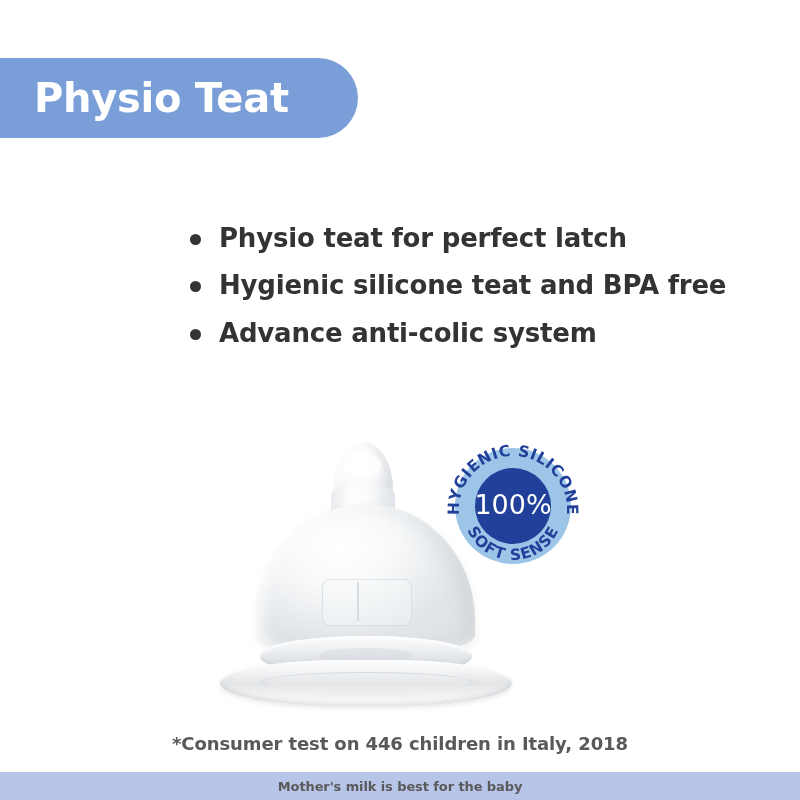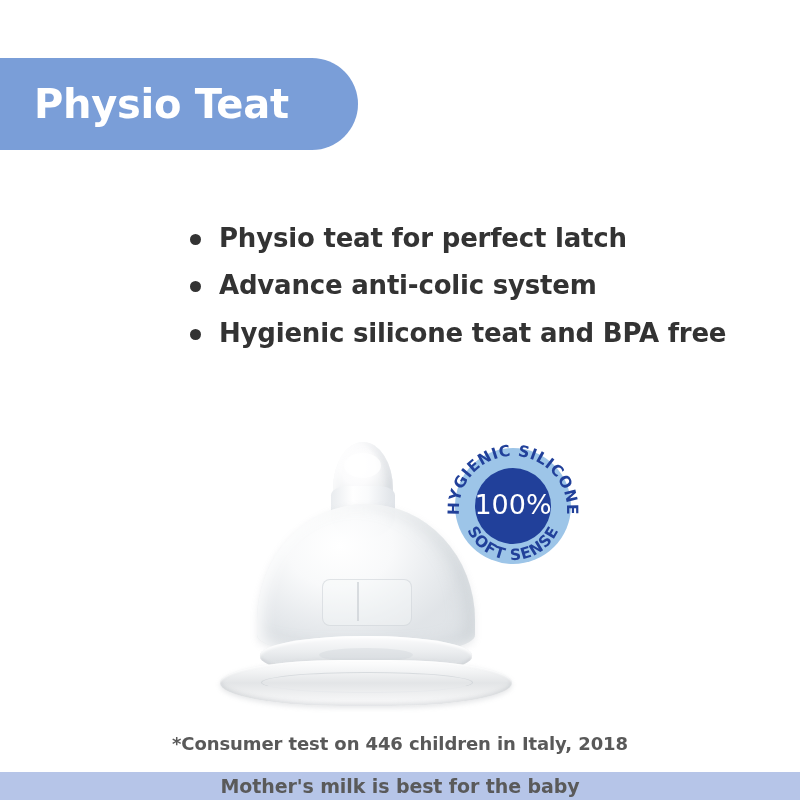--- a/index.html
+++ b/index.html
@@ -15,21 +15,21 @@
     font-family: "DejaVu Sans", "Liberation Sans", sans-serif;
     -webkit-font-smoothing: antialiased;
   }
 
   
   .header-banner {
     position: absolute;
     left: 0;
     top: 58px;
     width: 358px;
-    height: 92px;
+    height: 80px;
     background: #7a9ed8;
     border-top-right-radius: 46px;
     border-bottom-right-radius: 46px;
     display: flex;
     align-items: center;
     box-sizing: border-box;
     padding-left: 34px;
   }
   .header-title {
     color: #ffffff;
@@ -251,44 +251,44 @@
     top: 772px;
     width: 800px;
     height: 28px;
     background: #b6c5e8;
     display: flex;
     align-items: center;
     justify-content: center;
   }
   .bottom-bar-text {
     color: #5a5a5a;
-    font-size: 19px;
+    font-size: 13px;
     font-weight: 700;
     letter-spacing: -0.1px;
   }
 </style>
 </head>
 <body>
 
 <div class="header-banner">
   <div class="header-title">Physio Teat</div>
 </div>
 
 <ul class="feature-list">
   <li class="feature-item">
     <span class="bullet-dot"></span>
     <span>Physio teat for perfect latch</span>
   </li>
   <li class="feature-item">
     <span class="bullet-dot"></span>
-    <span>Advance anti-colic system</span>
+    <span>Hygienic silicone teat and BPA free</span>
   </li>
   <li class="feature-item">
     <span class="bullet-dot"></span>
-    <span>Hygienic silicone teat and BPA free</span>
+    <span>Advance anti-colic system</span>
   </li>
 </ul>
 
 <div class="product-figure">
   <div class="teat-tip"></div>
   <div class="teat-neck"></div>
   <div class="teat-body"></div>
   <div class="teat-collar"></div>
   <div class="teat-flange"></div>
 </div>

